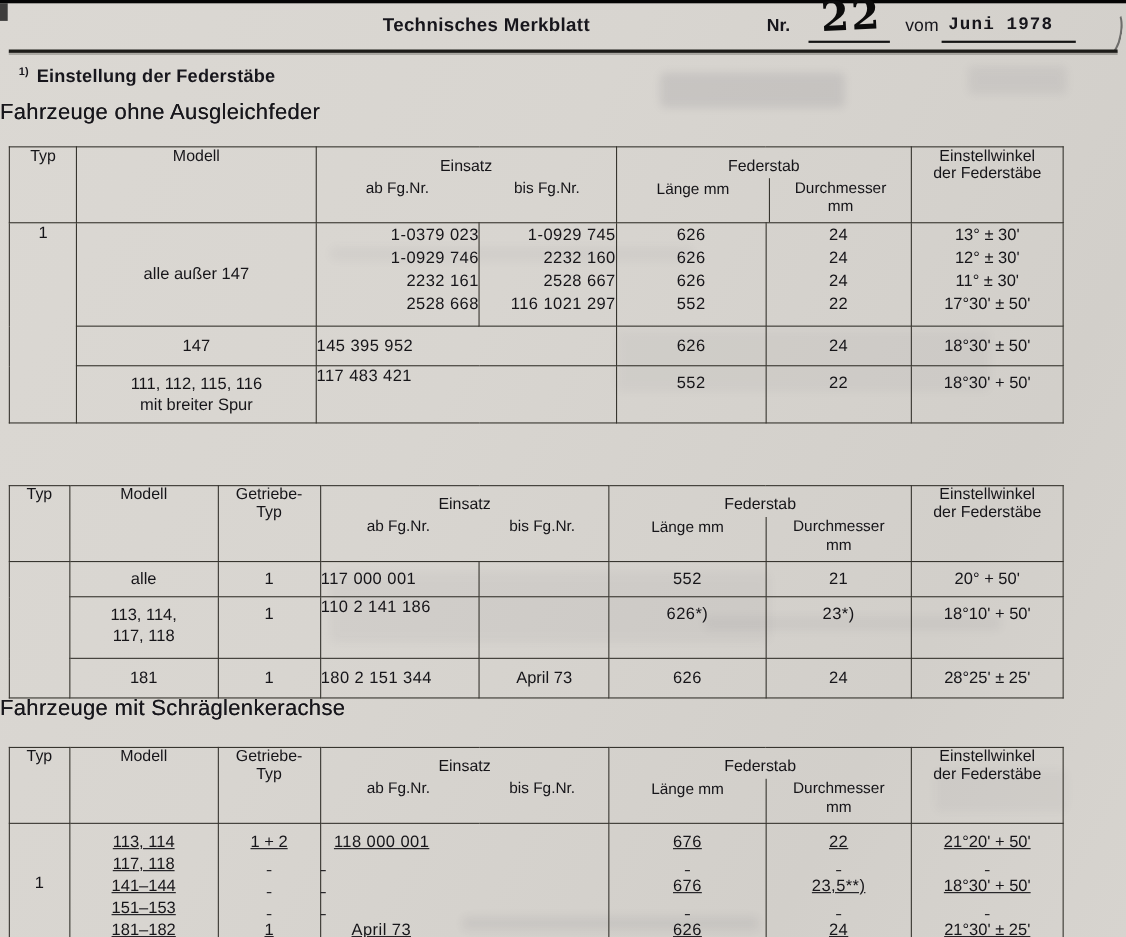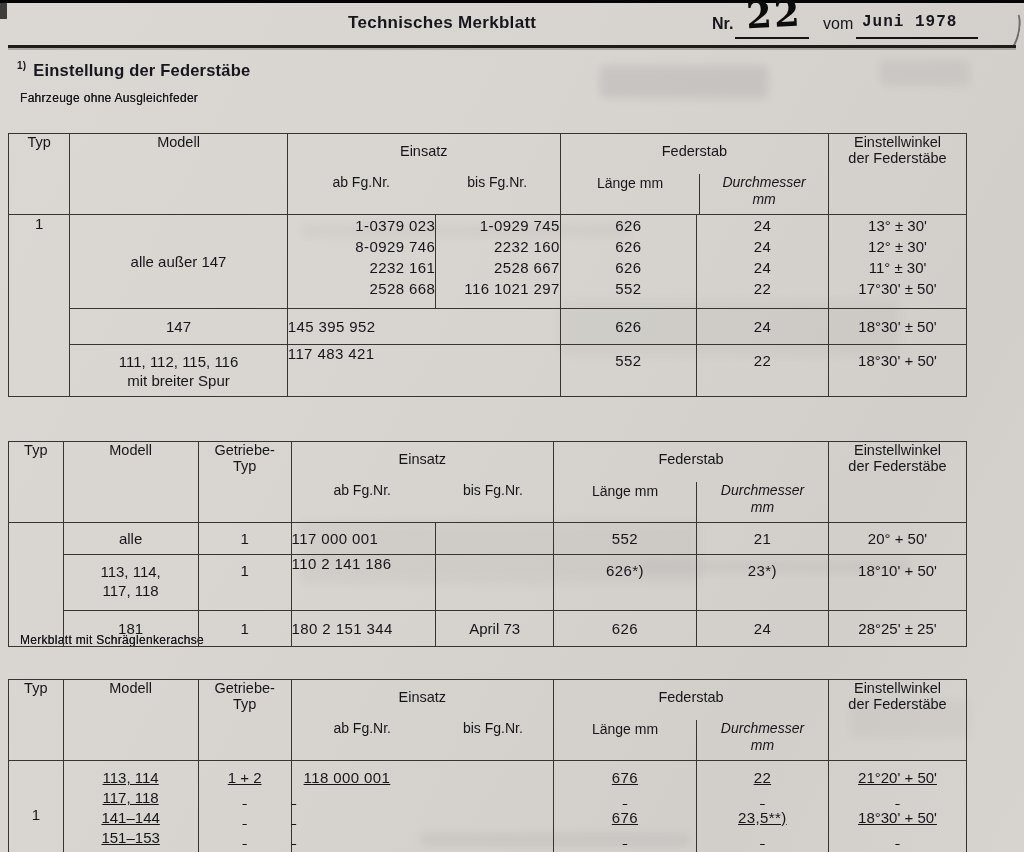--- a/index.html
+++ b/index.html
@@ -6,56 +6,56 @@
   .page{
     position:relative;width:1024px;height:852px;overflow:hidden;
     background:linear-gradient(118deg,#dbd8d3 0%,#d8d5d0 40%,#d2cfca 78%,#d7d4cf 100%);
     font-family:"Liberation Sans",sans-serif;color:#17161c;
   }
   .scan-top{position:absolute;left:0;top:0;width:100%;height:3px;background:#050505;}
   .corner-blot{position:absolute;left:0;top:3px;width:7px;height:16px;background:#161616;opacity:.8;}
 
   
   .doc-title{position:absolute;left:348px;top:13px;font-size:17px;font-weight:bold;letter-spacing:.3px;}
-  .nr-label{position:absolute;left:712px;top:15px;font-size:16px;font-weight:bold;}
+  .nr-label{position:absolute;left:697px;top:15px;font-size:16px;font-weight:bold;}
   .nr-value{
     position:absolute;left:746px;top:-8px;font-family:"DejaVu Serif",serif;
     font-size:37px;font-weight:bold;transform:rotate(-3deg);letter-spacing:2px;color:#0c0c0c;
   }
   .nr-underline{position:absolute;left:735px;top:37px;width:74px;height:2px;background:#141414;}
   .vom-label{position:absolute;left:823px;top:15px;font-size:16px;}
   .date-value{position:absolute;left:862px;top:13px;font-family:"Liberation Mono",monospace;font-size:16px;font-weight:bold;letter-spacing:1px;}
   .date-underline{position:absolute;left:856px;top:37px;width:122px;height:2px;background:#141414;}
   .pen-mark{position:absolute;left:1004px;top:10px;width:12px;height:36px;border:2px solid transparent;
     border-right-color:#2c2c2c;border-radius:50%;transform:rotate(10deg);opacity:.6;}
   .toprule{position:absolute;left:8px;top:45px;width:1008px;height:3px;background:#1d1c19;box-shadow:0 2px 0 rgba(30,30,25,.25);}
 
   
   .h-section{position:absolute;left:17px;top:60px;font-size:16.5px;font-weight:bold;letter-spacing:.2px;}
   .h-section sup{font-size:10px;margin-right:7px;}
-  .h-sub{position:absolute;left:20px;font-size:12px;font-weight:400;letter-spacing:.3px;text-shadow:0 0 .6px #2a2a2a;}
+  .h-sub{position:absolute;left:0;font-size:20px;font-weight:400;letter-spacing:.3px;text-shadow:0 0 .6px #2a2a2a;}
   .h-sub1{top:91px;} .h-sub2{top:395px;} .h-sub3{top:633px;}
 
   
   table.tbl{position:absolute;left:8px;width:959px;border-collapse:collapse;table-layout:fixed;
     font-size:15px;color:#161519;}
   .t1{top:133px;} .t2{top:441px;} .t3{top:679px;}
   .tbl th,.tbl td{border:1.6px solid #37352f;padding:0;font-weight:normal;}
   .pre{white-space:pre-line;}
   
   .tbl th{vertical-align:top;font-size:14.5px;font-weight:normal;text-align:center;}
   .th-plain{padding-top:9px;}
   .t1 thead tr{height:62px;} .t2 thead tr{height:60px;} .t3 thead tr{height:64px;}
   .th-group{padding:0;}
   .gt{text-align:center;padding-top:9px;}
-  .gs{display:flex;margin-top:15px;font-size:14px;}
+  .gs{display:flex;margin-top:3px;font-size:14px;}
   .gs span{display:block;text-align:center;}
   .sub-ab{width:54%;} .sub-bis{width:46%;}
   .sub-l{width:52%;padding-top:1px;}
-  .sub-d{width:48%;border-left:1.6px solid #37352f;min-height:40px;white-space:pre-line;line-height:17px;font-style:italic;}
+  .sub-d{width:48%;border-left:1.6px solid #37352f;min-height:40px;white-space:pre-line;line-height:17px;}
   
   .c{text-align:center;}
   td.vt{vertical-align:top;padding-top:7px;}
   td.vm{vertical-align:middle;}
   .typ-span{vertical-align:top;text-align:center;padding-top:44px;}
   .typ-mid{vertical-align:middle;text-align:center;}
   .num-r{text-align:right;padding-right:26px;vertical-align:top;padding-top:5px;}
   .no-lb{border-left:none !important;}
   .fg-left{text-align:left;padding-left:16px;vertical-align:top;padding-top:7px;letter-spacing:.3px;}
   .lines{vertical-align:top;padding-top:5px;}
@@ -103,21 +103,21 @@
   <span class="nr-value">22</span>
   <span class="nr-underline"></span>
   <span class="vom-label">vom</span>
   <span class="date-value">Juni 1978</span>
   <span class="date-underline"></span>
   <span class="pen-mark"></span>
   <div class="toprule"></div>
 
   <div class="h-section"><sup>1)</sup><span>Einstellung der Federstäbe</span></div>
   <div class="h-sub h-sub1">Fahrzeuge ohne Ausgleichfeder</div>
-  <div class="h-sub h-sub3">Merkblatt mit Schräglenkerachse</div>
+  <div class="h-sub h-sub3">Fahrzeuge mit Schräglenkerachse</div>
 
   <table class="tbl t1">
     <colgroup>
       <col style="width:6.4%">
         <col style="width:22.7%">
         <col style="width:15.5%">
         <col style="width:13%">
       <col style="width:14.2%">
         <col style="width:13.8%">
         <col style="width:14.4%">
@@ -144,21 +144,21 @@
         <th class="th-plain pre">Einstellwinkel
 der Federstäbe</th>
       </tr>
     </thead>
     <tbody>
       <tr class="rg">
         <td class="typ-span" rowspan="3">1</td>
         <td class="c vm">alle außer 147</td>
         <td class="num-r num lines">
             <div class="ln">1-0379 023</div>
-            <div class="ln">8-0929 746</div>
+            <div class="ln">1-0929 746</div>
             <div class="ln">2232 161</div>
             <div class="ln">2528 668</div>
           </td>
         <td class="num-r num lines no-lb">
             <div class="ln">1-0929 745</div>
             <div class="ln">2232 160</div>
             <div class="ln">2528 667</div>
             <div class="ln">116 1021 297</div>
           </td>
         <td class="c lines num">

